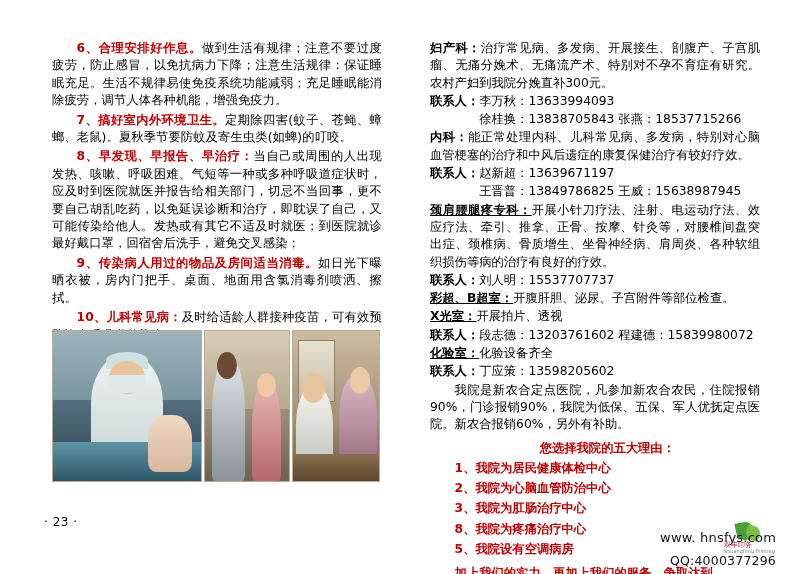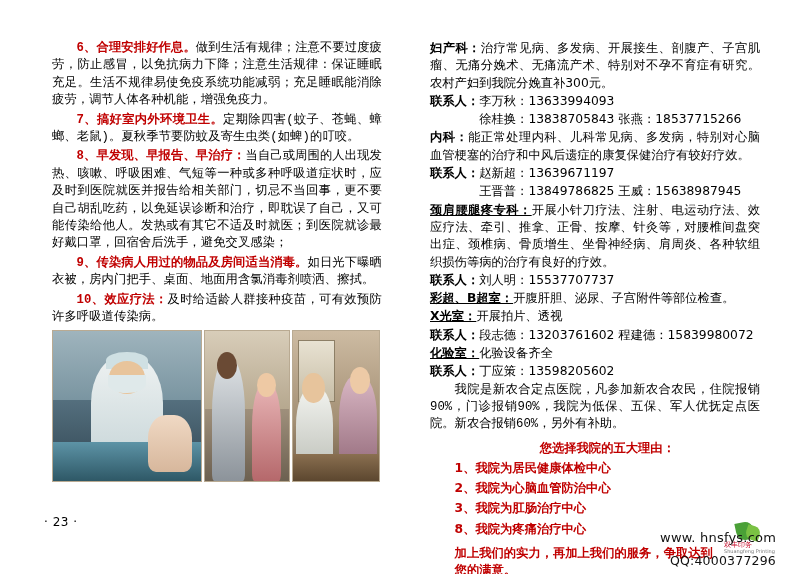--- a/index.html
+++ b/index.html
@@ -49,21 +49,20 @@
   .num {
     color: #c00000;
     font-weight: bold;
   }
   .lead {
     color: #c00000;
     font-weight: bold;
   }
   .hang {
     text-indent: 2em;
-    font-family: Liberation Mono, monospace;
   }
 
   
   .rhead {
     color: #000;
     font-weight: bold;
   }
   .rsection {
     margin: 0 0 1px 0;
     font-size: 12.3px;
@@ -325,21 +324,21 @@
 
     <p class="body hang">
       <span class="num">8、</span><span class="lead">早发现、早报告、早治疗：</span><span>当自己或周围的人出现发热、咳嗽、呼吸困难、气短等一种或多种呼吸道症状时，应及时到医院就医并报告给相关部门，切忌不当回事，更不要自己胡乱吃药，以免延误诊断和治疗，即耽误了自己，又可能传染给他人。发热或有其它不适及时就医；到医院就诊最好戴口罩，回宿舍后洗手，避免交叉感染；</span>
     </p>
 
     <p class="body hang">
       <span class="num">9、</span><span class="lead">传染病人用过的物品及房间适当消毒。</span><span>如日光下曝晒衣被，房内门把手、桌面、地面用含氯消毒剂喷洒、擦拭。</span>
     </p>
 
     <p class="body hang">
-      <span class="num">10、</span><span class="lead">效应疗法：</span><span>及时给适龄人群接种疫苗，可有效预防许多呼吸道传染病。</span>
+      <span class="num">10、</span><span class="lead">儿科常见病：</span><span>及时给适龄人群接种疫苗，可有效预防许多呼吸道传染病。</span>
     </p>
 
   </div>
 
   <div class="photos">
     <div class="photo p1">
       <div class="bg"></div>
       <div class="wall"></div>
       <div class="person"></div>
       <div class="cap"></div>
@@ -415,20 +414,21 @@
     </p>
 
     <p class="rsection hang">我院是新农合定点医院，凡参加新农合农民，住院报销90%，门诊报销90%，我院为低保、五保、军人优抚定点医院。新农合报销60%，另外有补助。</p>
 
     <p class="reasons-title">您选择我院的五大理由：</p>
     <ol class="reasons">
       <li>1、我院为居民健康体检中心</li>
       <li>2、我院为心脑血管防治中心</li>
       <li>3、我院为肛肠治疗中心</li>
       <li>8、我院为疼痛治疗中心</li>
+      <li>5、我院设有空调病房</li>
     </ol>
 
     <p class="closing">
       <span>加上我们的实力，再加上我们的服务，争取达到</span>
       <span class="l2">您的满意。</span>
     </p>
 
   </div>
 
   <div class="pagenum">· 23 ·</div>

